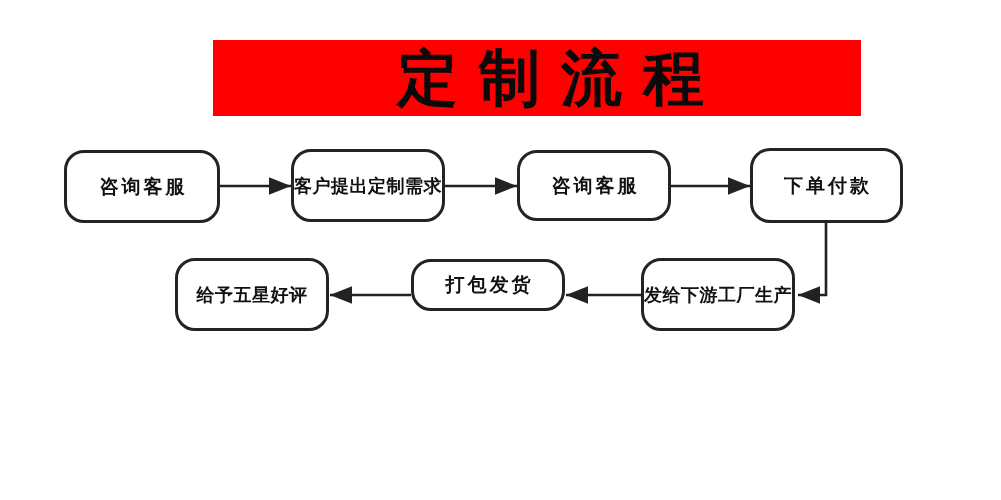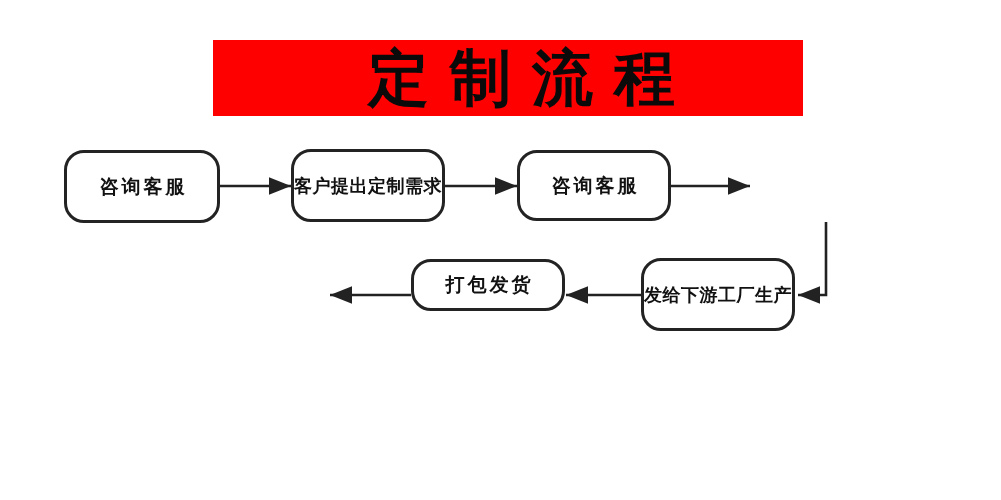--- a/index.html
+++ b/index.html
@@ -10,21 +10,21 @@
   }
   .stage {
     position: relative;
     width: 1001px; height: 500px;
     background: #ffffff;
     overflow: hidden;
   }
   .banner {
     position: absolute;
     left: 213px; top: 40px;
-    width: 590px; height: 76px;
+    width: 648px; height: 76px;
     background: #fe0000;
     display: flex; align-items: center; justify-content: center;
     z-index: 2;
   }
   .banner .title-text {
     color: #0a0a0a;
     font-size: 61px;
     font-weight: bold;
     letter-spacing: 21px;
     padding-left: 48px; 
@@ -86,20 +86,26 @@
 
   <div class="node n1 fs-md">
     <span>咨询客服</span>
   </div>
   <div class="node n2 fs-sm">
     <span>客户提出定制需求</span>
   </div>
   <div class="node n3 fs-md">
     <span>咨询客服</span>
   </div>
+  <div class="node n4 fs-md">
+    <span>下单付款</span>
+  </div>
   <div class="node n5 fs-sm">
     <span>发给下游工厂生产</span>
   </div>
   <div class="node n6 fs-md">
     <span>打包发货</span>
   </div>
+  <div class="node n7 fs-sm">
+    <span>给予五星好评</span>
+  </div>
 
 </div>
 
 </body></html>

